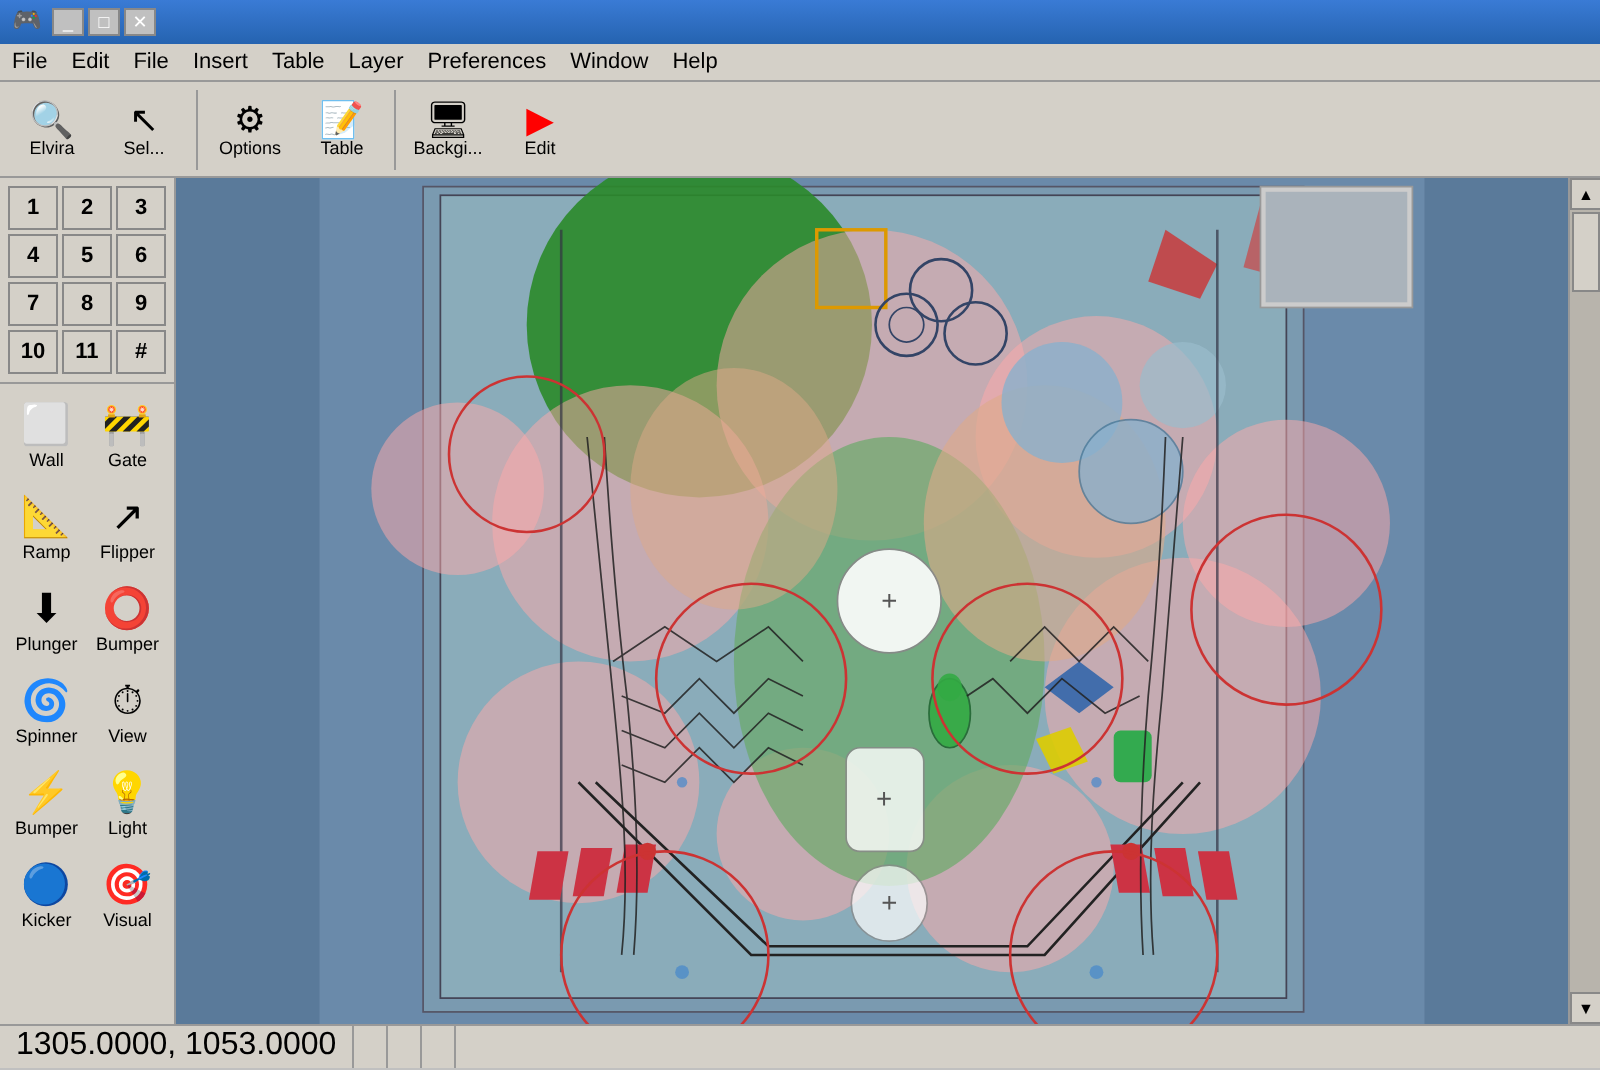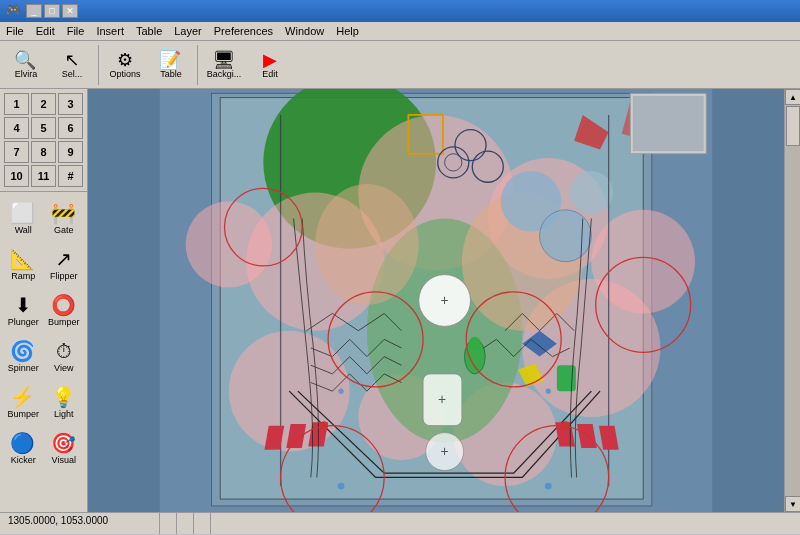--- a/index.html
+++ b/index.html
@@ -154,22 +154,22 @@
       background: #d4d0c8;
       border-top: 1px solid #999;
       display: flex;
       align-items: center;
     }
     .status-section {
       border-right: 1px solid #999;
       padding: 2px 8px;
       height: 100%;
       display: flex;
-      align-items: flex-start;
-      font-size: 10px;
+      align-items: flex-end;
+      font-size: 16px;
     }
     .status-section:first-child { min-width: 160px; }
   </style>
 </head>
 <body>
 
 <div id="title-bar">
   <span id="title-icon">🎮</span>
   <div id="window-controls">
     <div class="win-btn">_</div>

